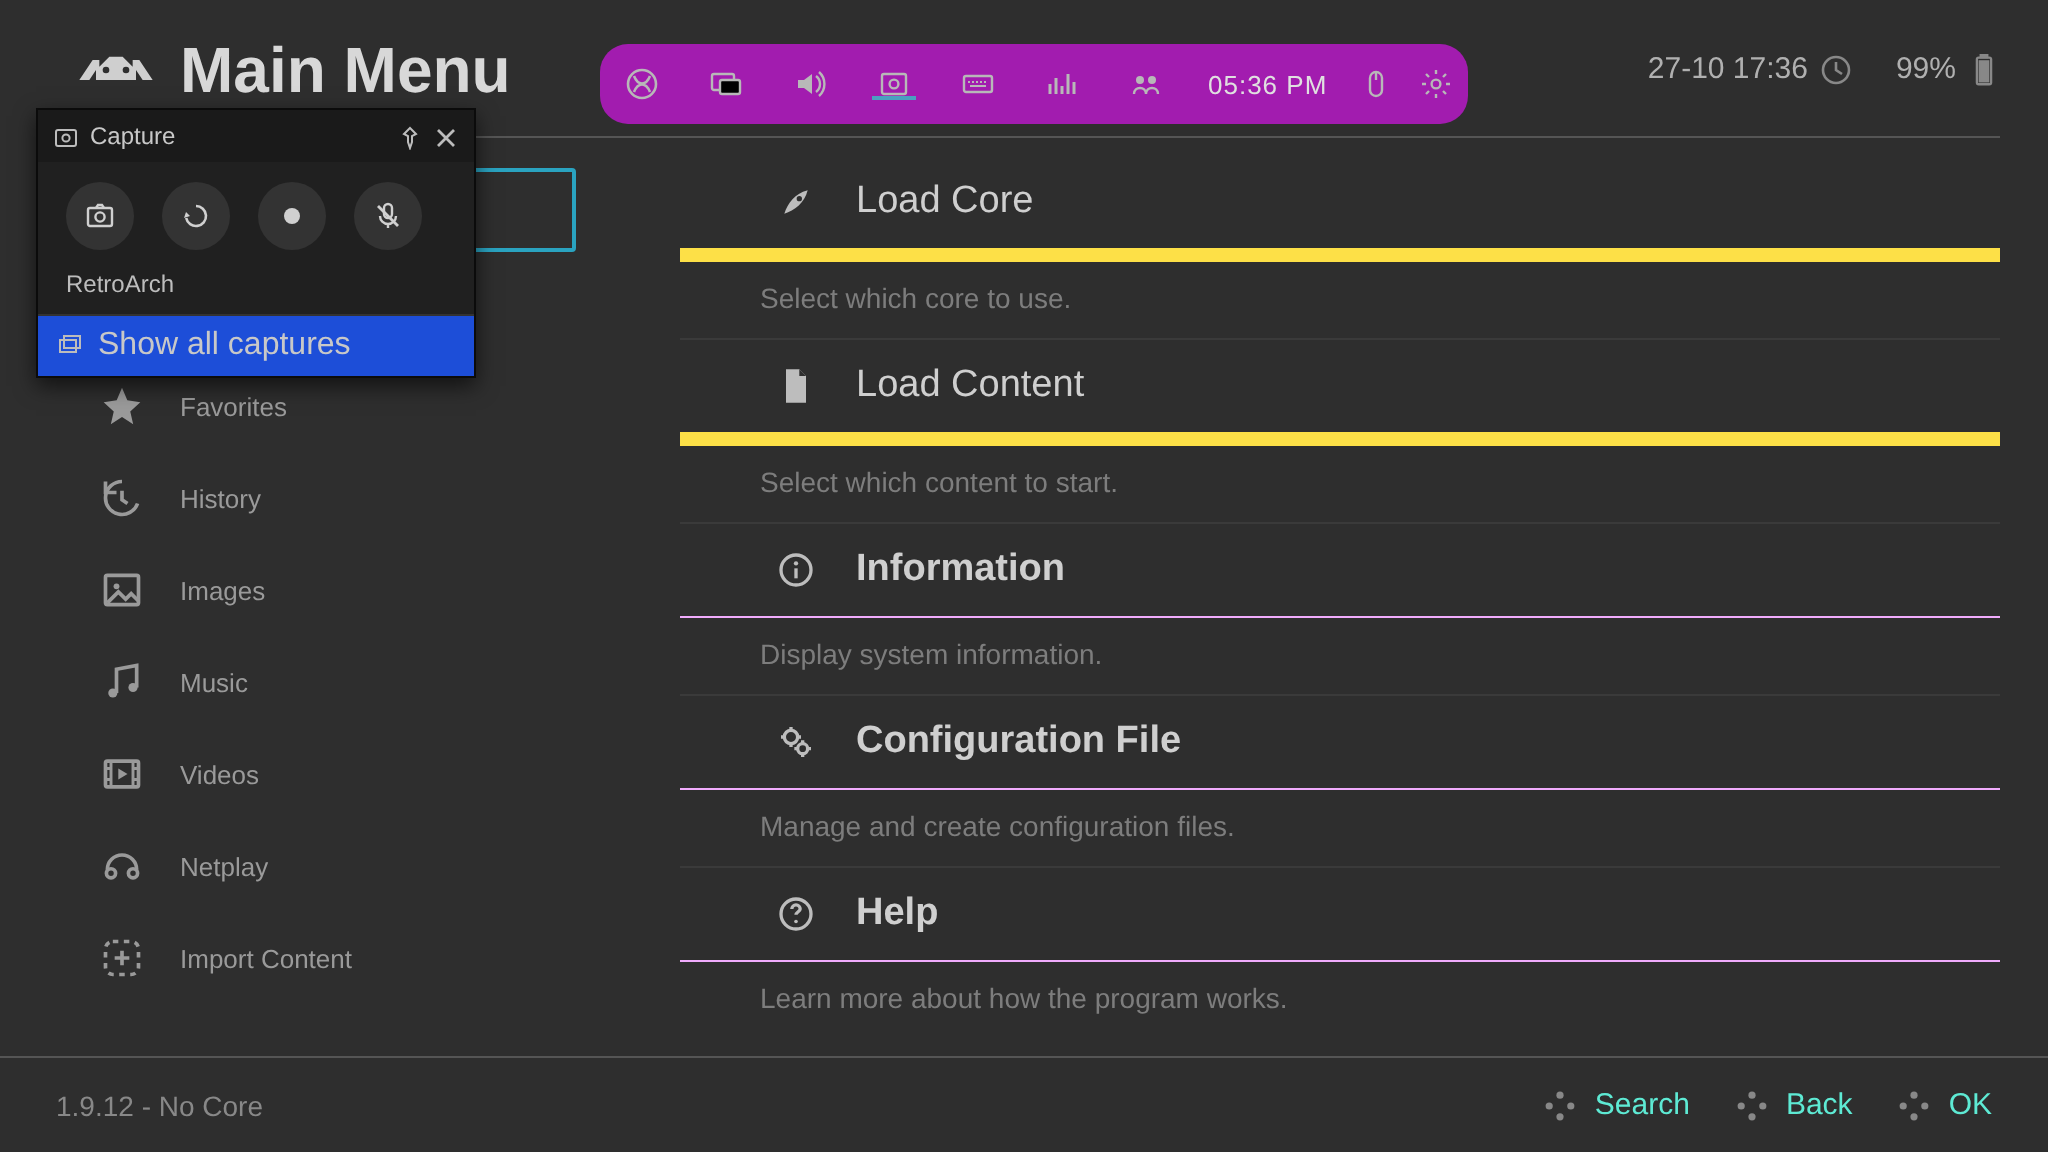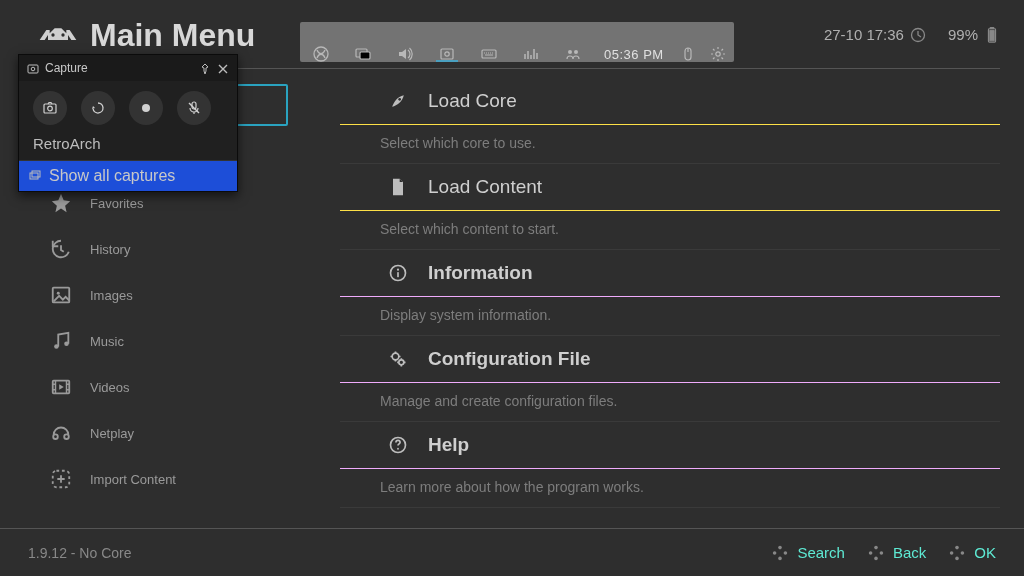--- a/index.html
+++ b/index.html
@@ -24,24 +24,24 @@
   .title {
     font-size: 32px;
     font-weight: 700;
     color: #d8d8d8;
     margin-right: auto;
   }
   .sys-tray {
     position: absolute;
     top: 22px; left: 300px;
     height: 40px;
-    background: #737373;
+    background: #a21caf;
     display: flex;
-    align-items: flex-end;
-    border-radius: 2px;
+    align-items: center;
+    border-radius: 14px;
   }
   .sys-tray .tray-cell {
     width: 42px;
     display: flex;
     align-items: center;
     justify-content: center;
     position: relative;
   }
   .sys-tray .tray-cell.wide { width: auto; padding: 0 10px; }
   .tray-cell.sel::after{
@@ -89,21 +89,21 @@
   
   .sidebar-offset { height: 8px; }
 
   
   .main {
     position:absolute;
     left:340px; right:24px; top:78px; bottom:60px;
     overflow:hidden;
   }
   .menu-row {
-    border-bottom:1px solid #fde047;
+    border-bottom:7px solid #fde047;
     padding:12px 10px 12px 48px;
     display:flex; align-items:center;
     gap:20px;
     position:relative;
     cursor:pointer;
   }
   .menu-row .row-icon{
     position:absolute; left:48px; width:20px;height:20px; fill:#bdbdbd;
   }
   .menu-row .row-label{
@@ -152,21 +152,21 @@
   .cap-h-icon{width:12px;height:12px;fill:#bcbcbc;cursor:pointer;}
   .cap-controls{
     display:flex; gap:14px; padding:10px 14px 6px;
   }
   .cap-btn{
     width:34px;height:34px;border-radius:50%;
     background:#333; display:flex;align-items:center;justify-content:center;
     cursor:pointer;
   }
   .cap-btn svg{width:16px;height:16px;fill:#d0d0d0;}
-  .cap-target{padding:4px 14px 8px;font-size:15px;color:#bdbdbd;}
+  .cap-target{padding:4px 14px 8px;font-size:12px;color:#bdbdbd;}
   .cap-footer{
     border-top:1px solid #333;background:#1d4ed8;
     padding:6px 10px; display:flex; align-items:center; gap:8px;
     font-size:16px; cursor:pointer;
   }
   .cap-footer svg{width:12px;height:12px;fill:#bcbcbc;}
 
 </style>
 </head>
 <body>

